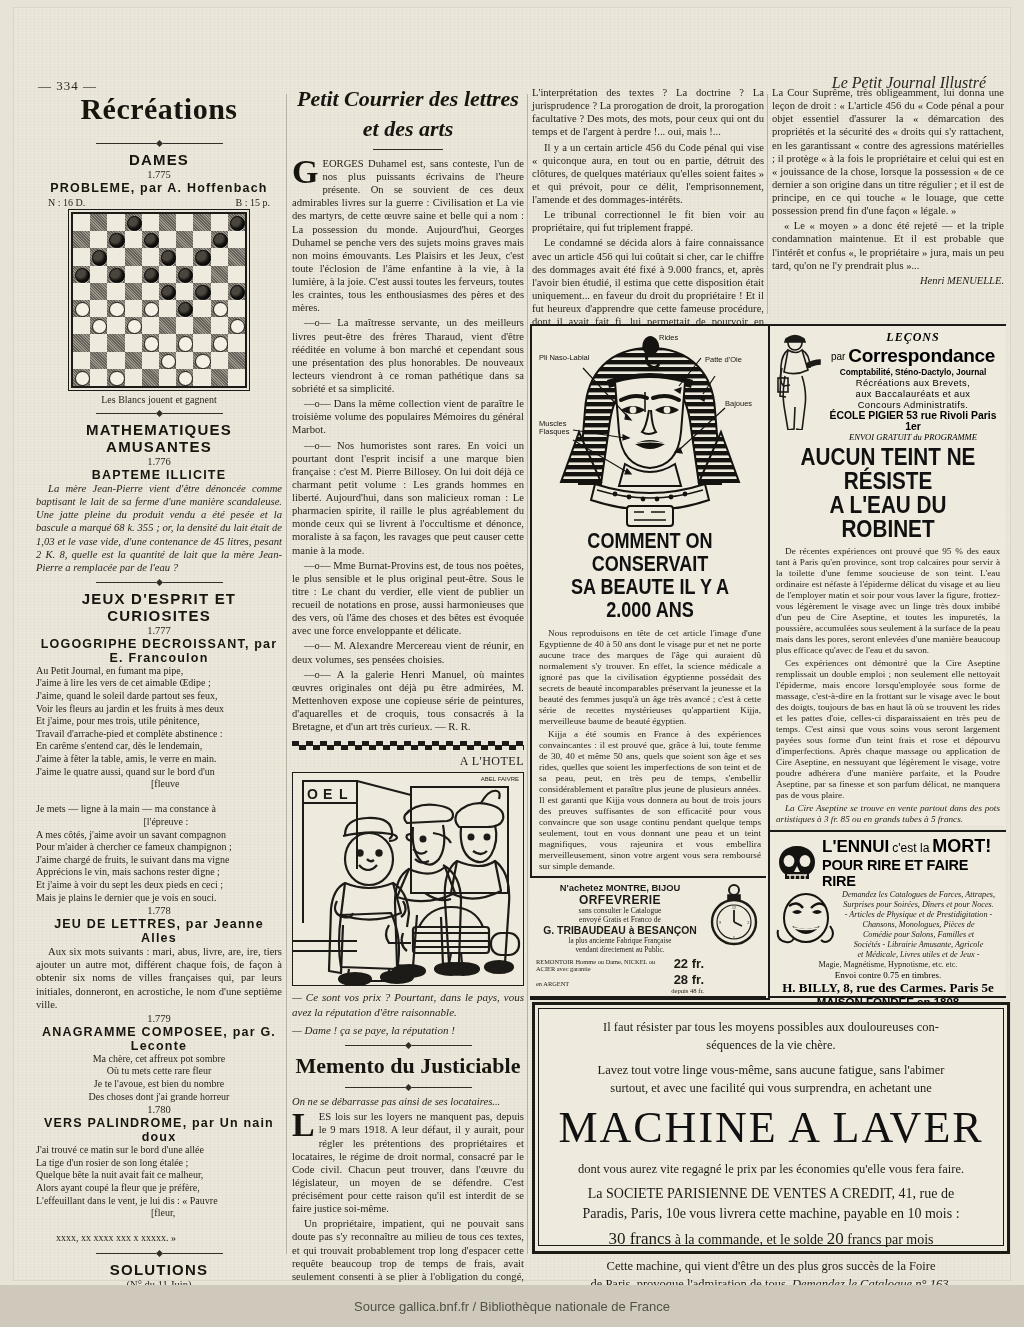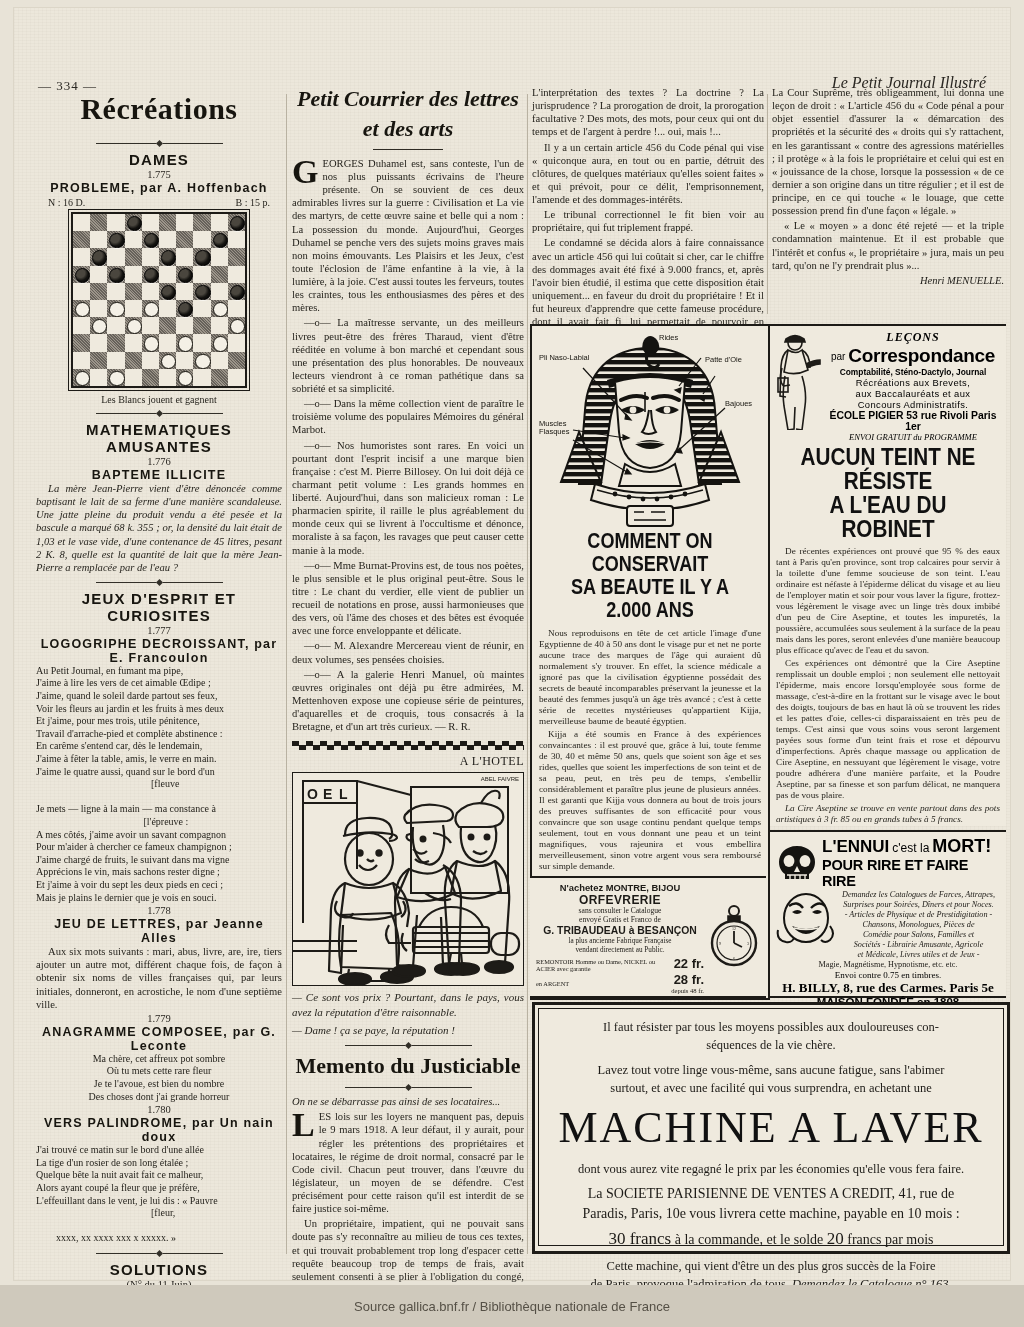--- a/index.html
+++ b/index.html
@@ -685,21 +685,21 @@
         <p class="tiny">Kijja a été soumis en France à des expériences convaincantes : il est prouvé que, grâce à lui, toute femme de 30, 40 et même 50 ans, quels que soient son âge et ses rides, quelles que soient les imperfections de son teint et de sa peau, peut, en très peu de temps, s'embellir considérablement et paraître plus jeune de plusieurs années. Il est garanti que Kijja vous donnera au bout de trois jours des preuves suffisantes de son efficacité pour vous convaincre que son usage continu pendant quelque temps seulement, tout en vous donnant une peau et un teint magnifiques, vous rajeunira et vous embellira merveilleusement, sinon votre argent vous sera remboursé sur simple demande.</p>
         <p class="tiny">Kijja, baume de beauté de l'antique Egypte, se trouve dans tous les bons magasins.</p>
       </div>
     </div>
 
     <div class="ad" style="position:absolute;left:516px;top:992px;width:236px;height:0px;border:none"></div>
 
     <div style="position:absolute;left:278px;top:1086px;width:232px;height:0"></div>
 
     <div class="ad" style="position:absolute;left:516px;top:868px;width:236px;height:118px;border-width:2px 0;">
-      <div class="ad-inner montre-ad" style="display:flex;gap:4px;align-items:center;padding:4px 6px;">
+      <div class="ad-inner montre-ad" style="display:flex;gap:4px;align-items:flex-start;padding:4px 6px;">
         <div style="flex:1;text-align:center;">
           <div class="big" style="font-size:9.4px">N'achetez MONTRE, BIJOU</div>
           <div class="big" style="font-size:12px;letter-spacing:.4px">ORFEVRERIE</div>
           <div style="font-size:7.6px">sans consulter le Catalogue</div>
           <div style="font-size:7.6px">envoyé Gratis et Franco de</div>
           <div class="big" style="font-size:10.4px">G. TRIBAUDEAU à BESANÇON</div>
           <div style="font-size:7.2px">la plus ancienne Fabrique Française</div>
           <div style="font-size:7.2px">vendant directement au Public.</div>
           <div style="display:flex;justify-content:space-between;align-items:flex-end;margin-top:2px">
             <div style="font-size:6.4px;text-align:left;line-height:1.1;width:120px">REMONTOIR Homme ou Dame, NICKEL ou ACIER avec garantie</div>

